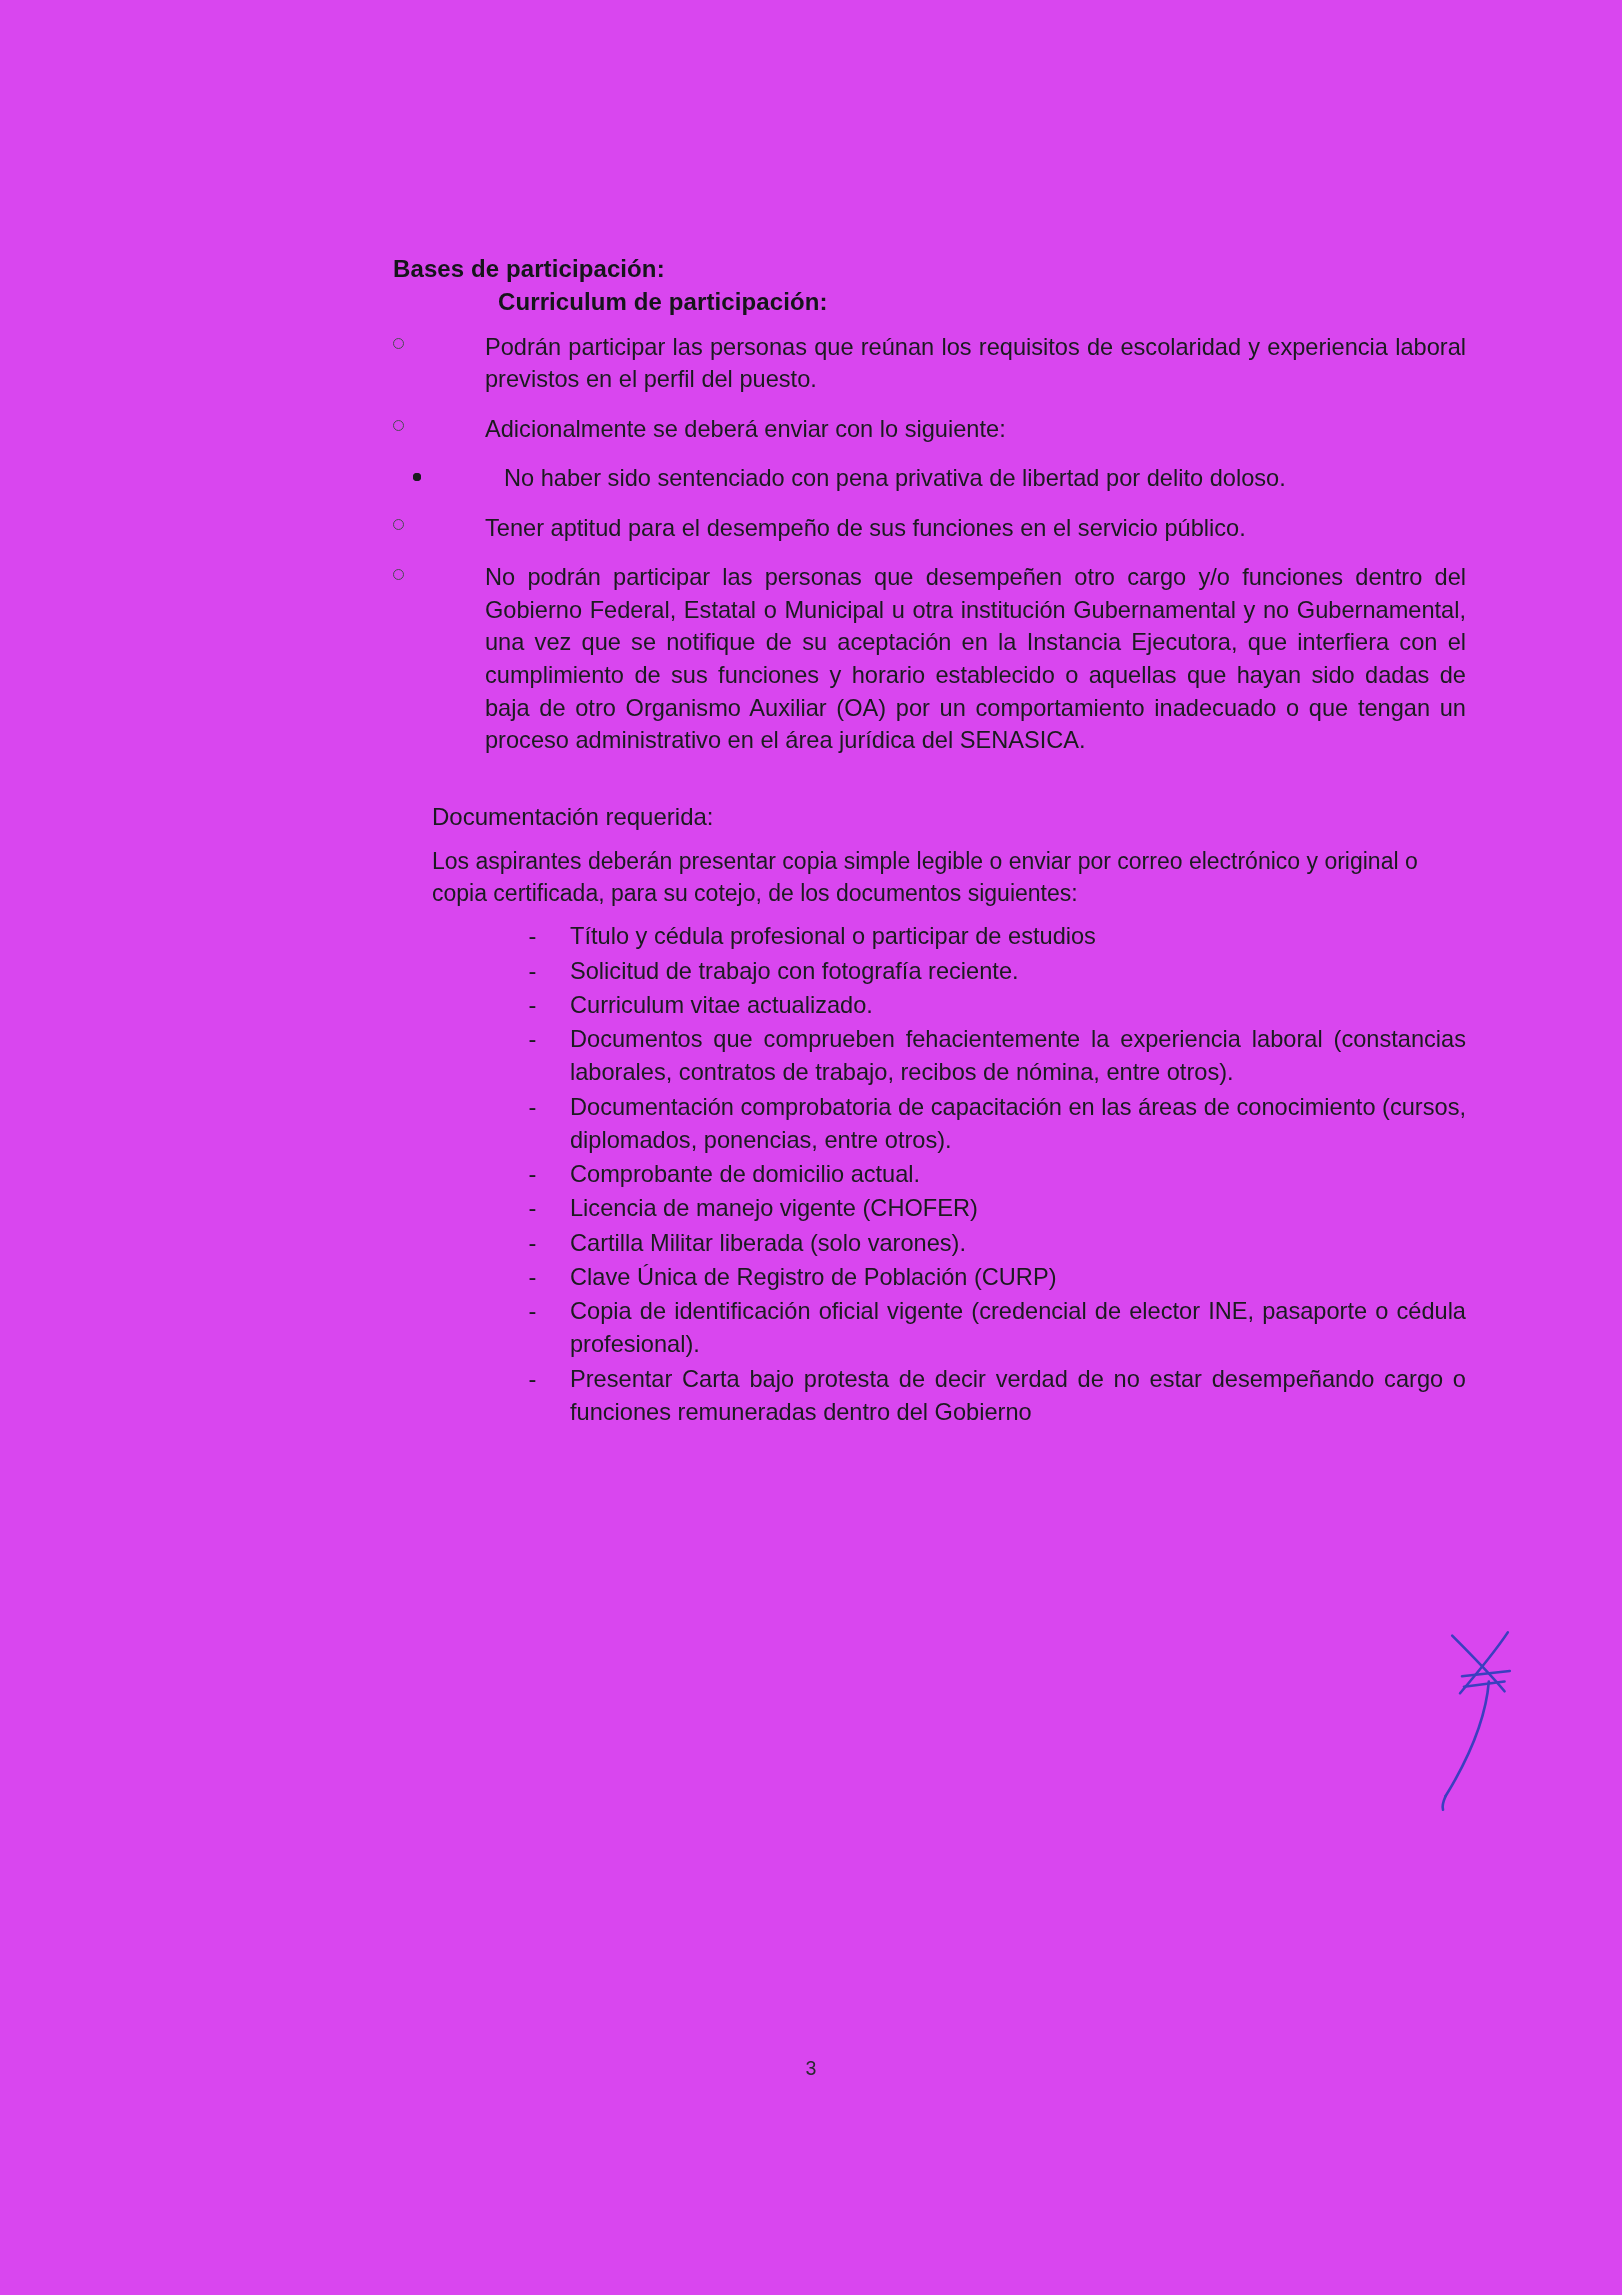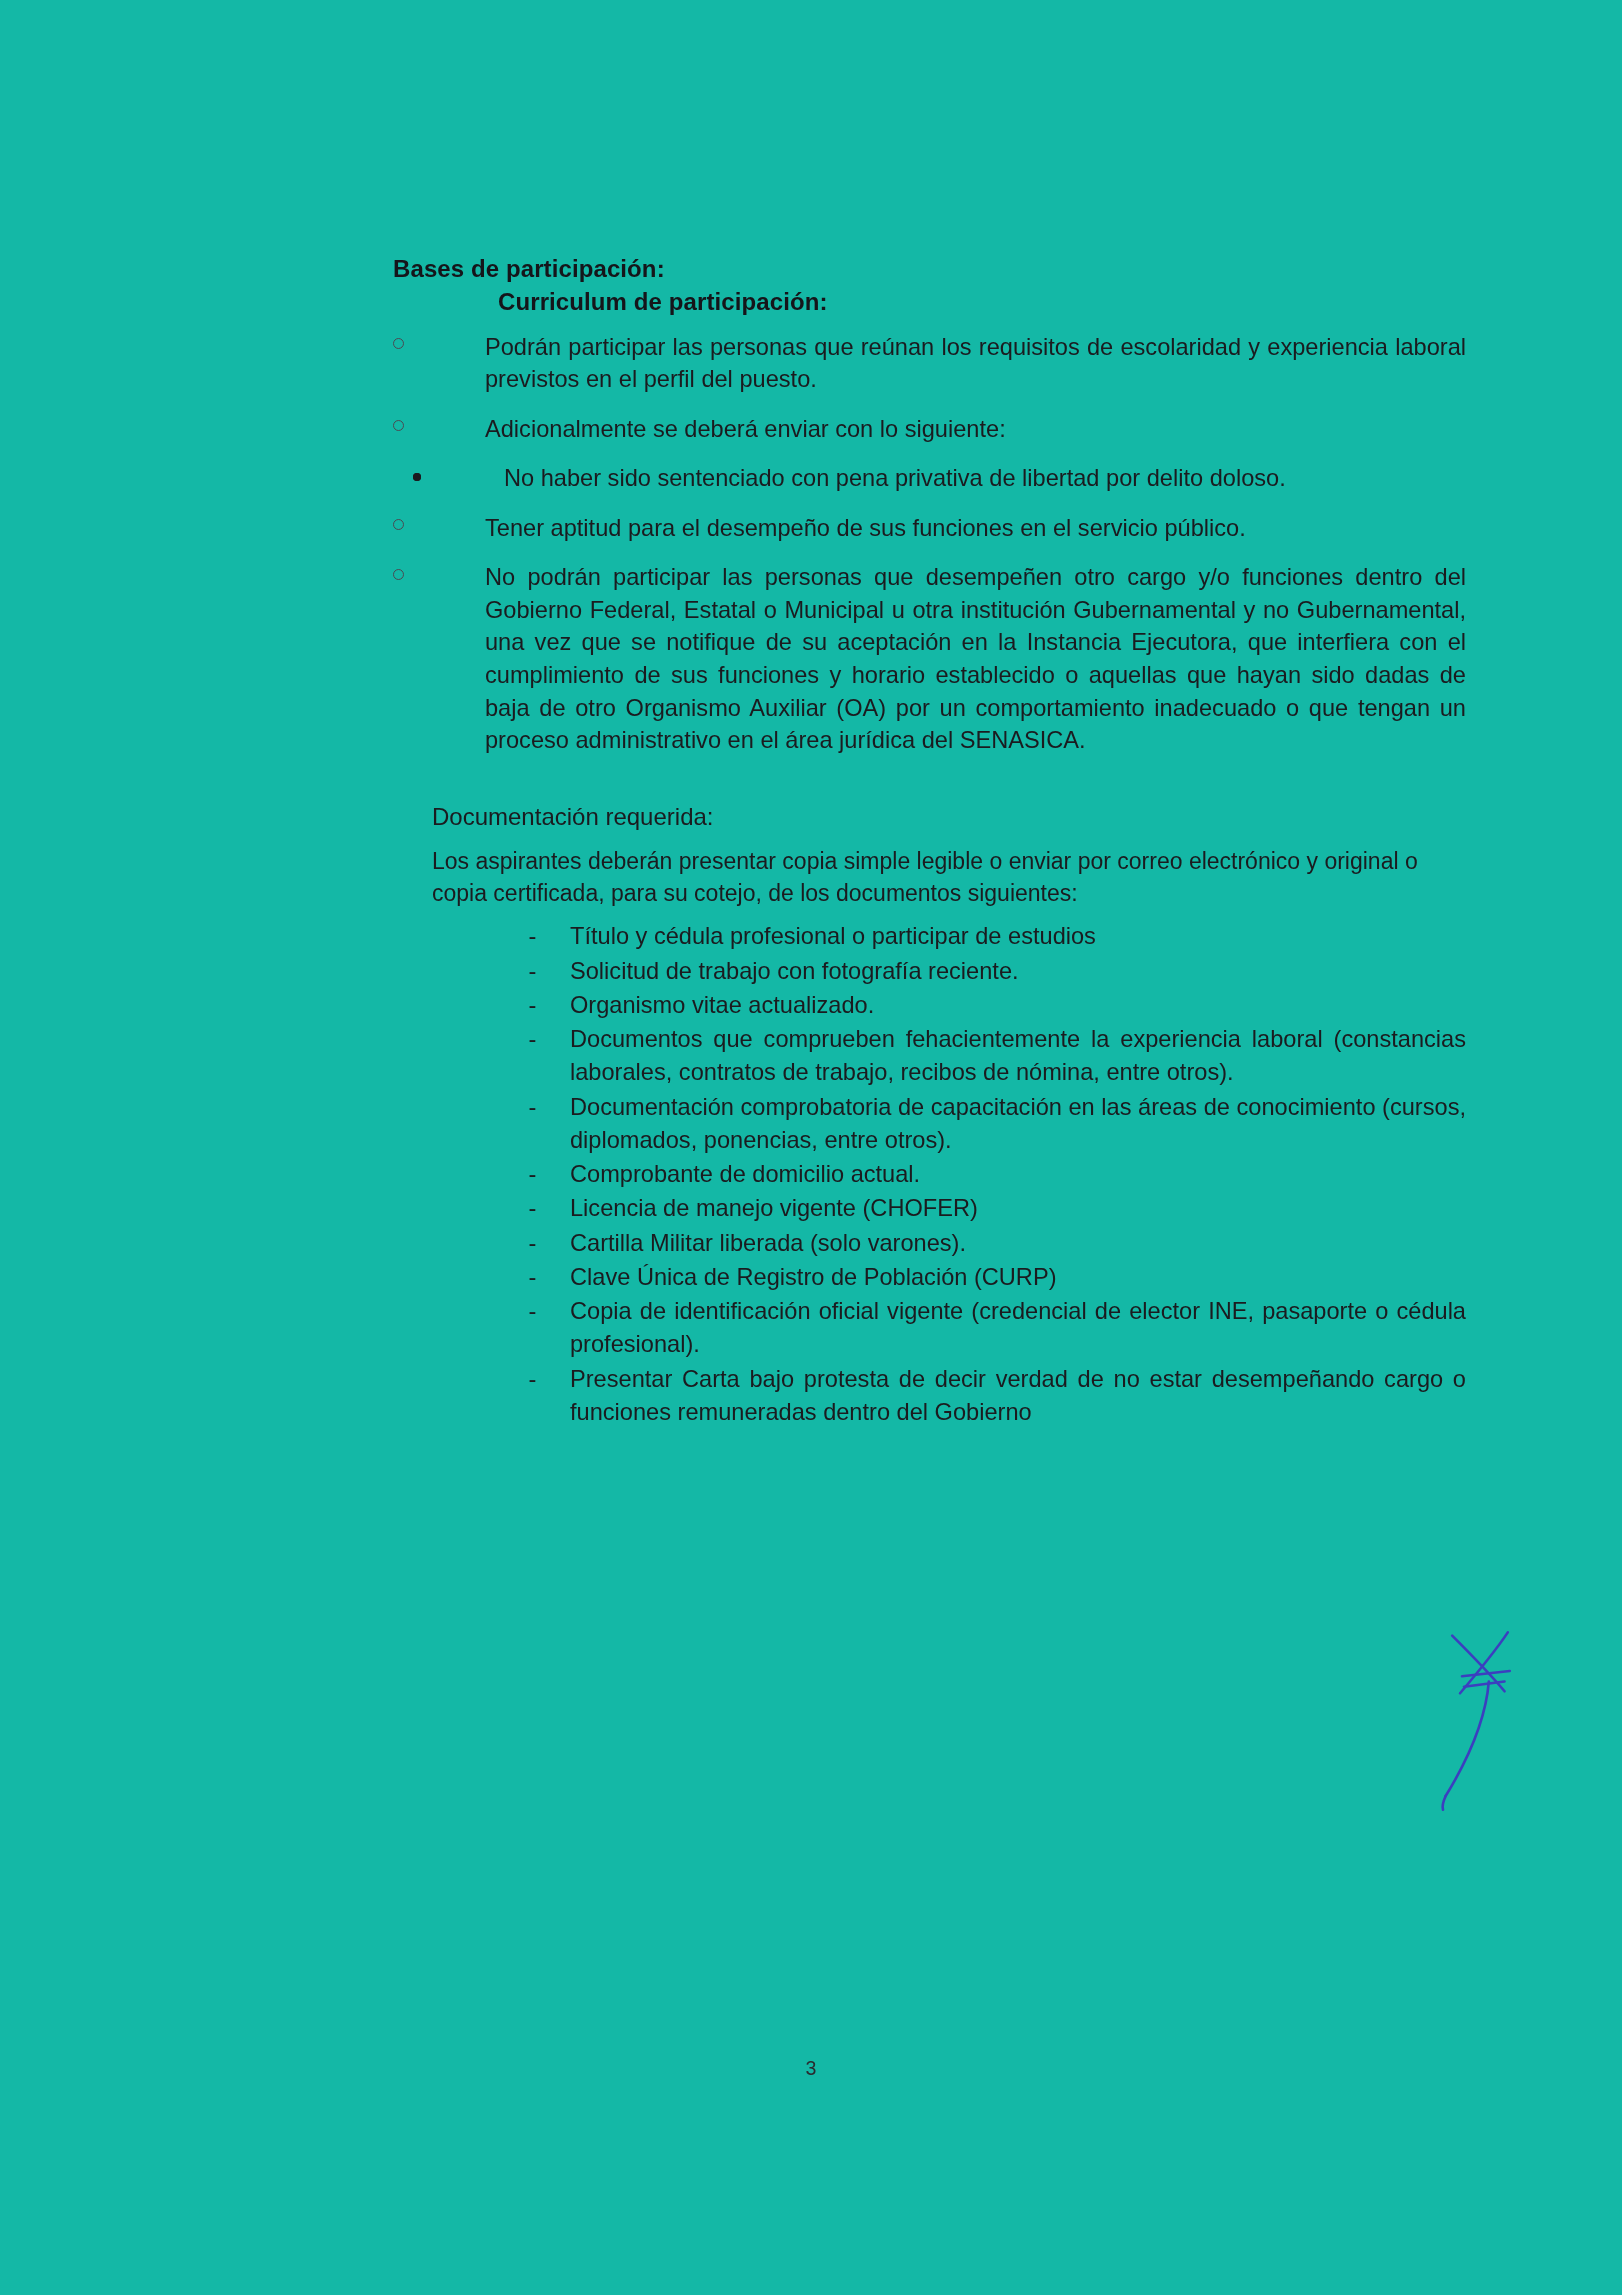--- a/index.html
+++ b/index.html
@@ -5,21 +5,21 @@
 <style>
   html, body {
     margin: 0;
     padding: 0;
     background: #8a8a8a;
   }
   .page {
     position: relative;
     width: 1622px;
     height: 2295px;
-    background: #14b8a6;
+    background: #d946ef;
     margin: 0 auto;
     overflow: hidden;
     font-family: "Liberation Sans", sans-serif;
     color: #1b1b1f;
   }
   .content {
     position: absolute;
     left: 393px;
     top: 255px;
     width: 1073px;
@@ -179,21 +179,21 @@
       <li>
         <span class="marker m-dash">-</span>
         <span>Título y cédula profesional o participar de estudios</span>
       </li>
       <li>
         <span class="marker m-dash">-</span>
         <span>Solicitud de trabajo con fotografía reciente.</span>
       </li>
       <li>
         <span class="marker m-dash">-</span>
-        <span>Organismo vitae actualizado.</span>
+        <span>Curriculum vitae actualizado.</span>
       </li>
       <li>
         <span class="marker m-dash">-</span>
         <span>Documentos que comprueben fehacientemente la experiencia laboral (constancias laborales, contratos de trabajo, recibos de nómina, entre otros).</span>
       </li>
       <li>
         <span class="marker m-dash">-</span>
         <span>Documentación comprobatoria de capacitación en las áreas de conocimiento (cursos, diplomados, ponencias, entre otros).</span>
       </li>
       <li>

